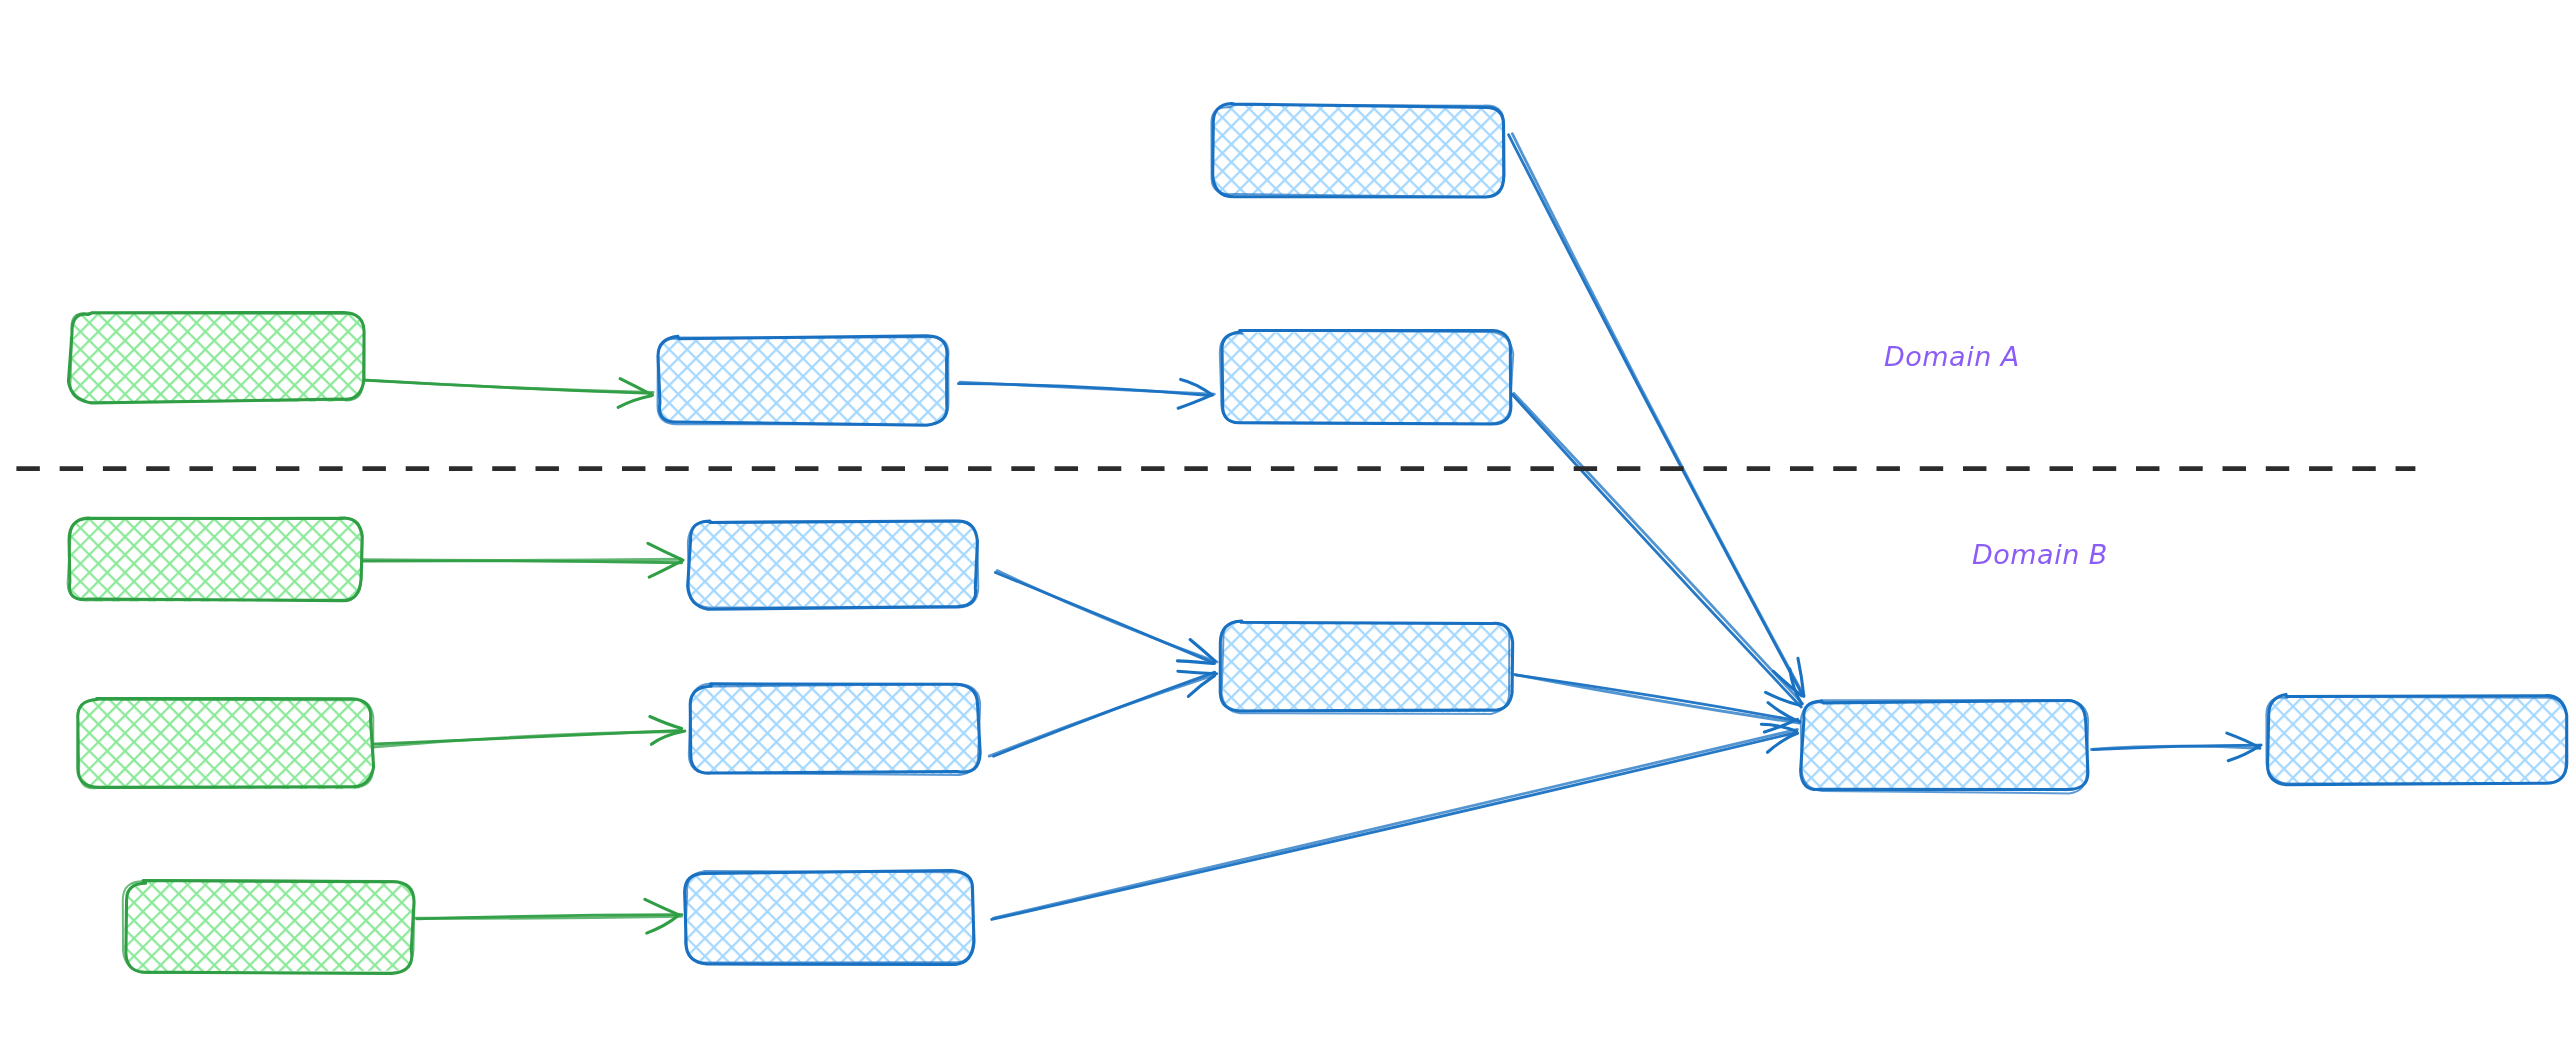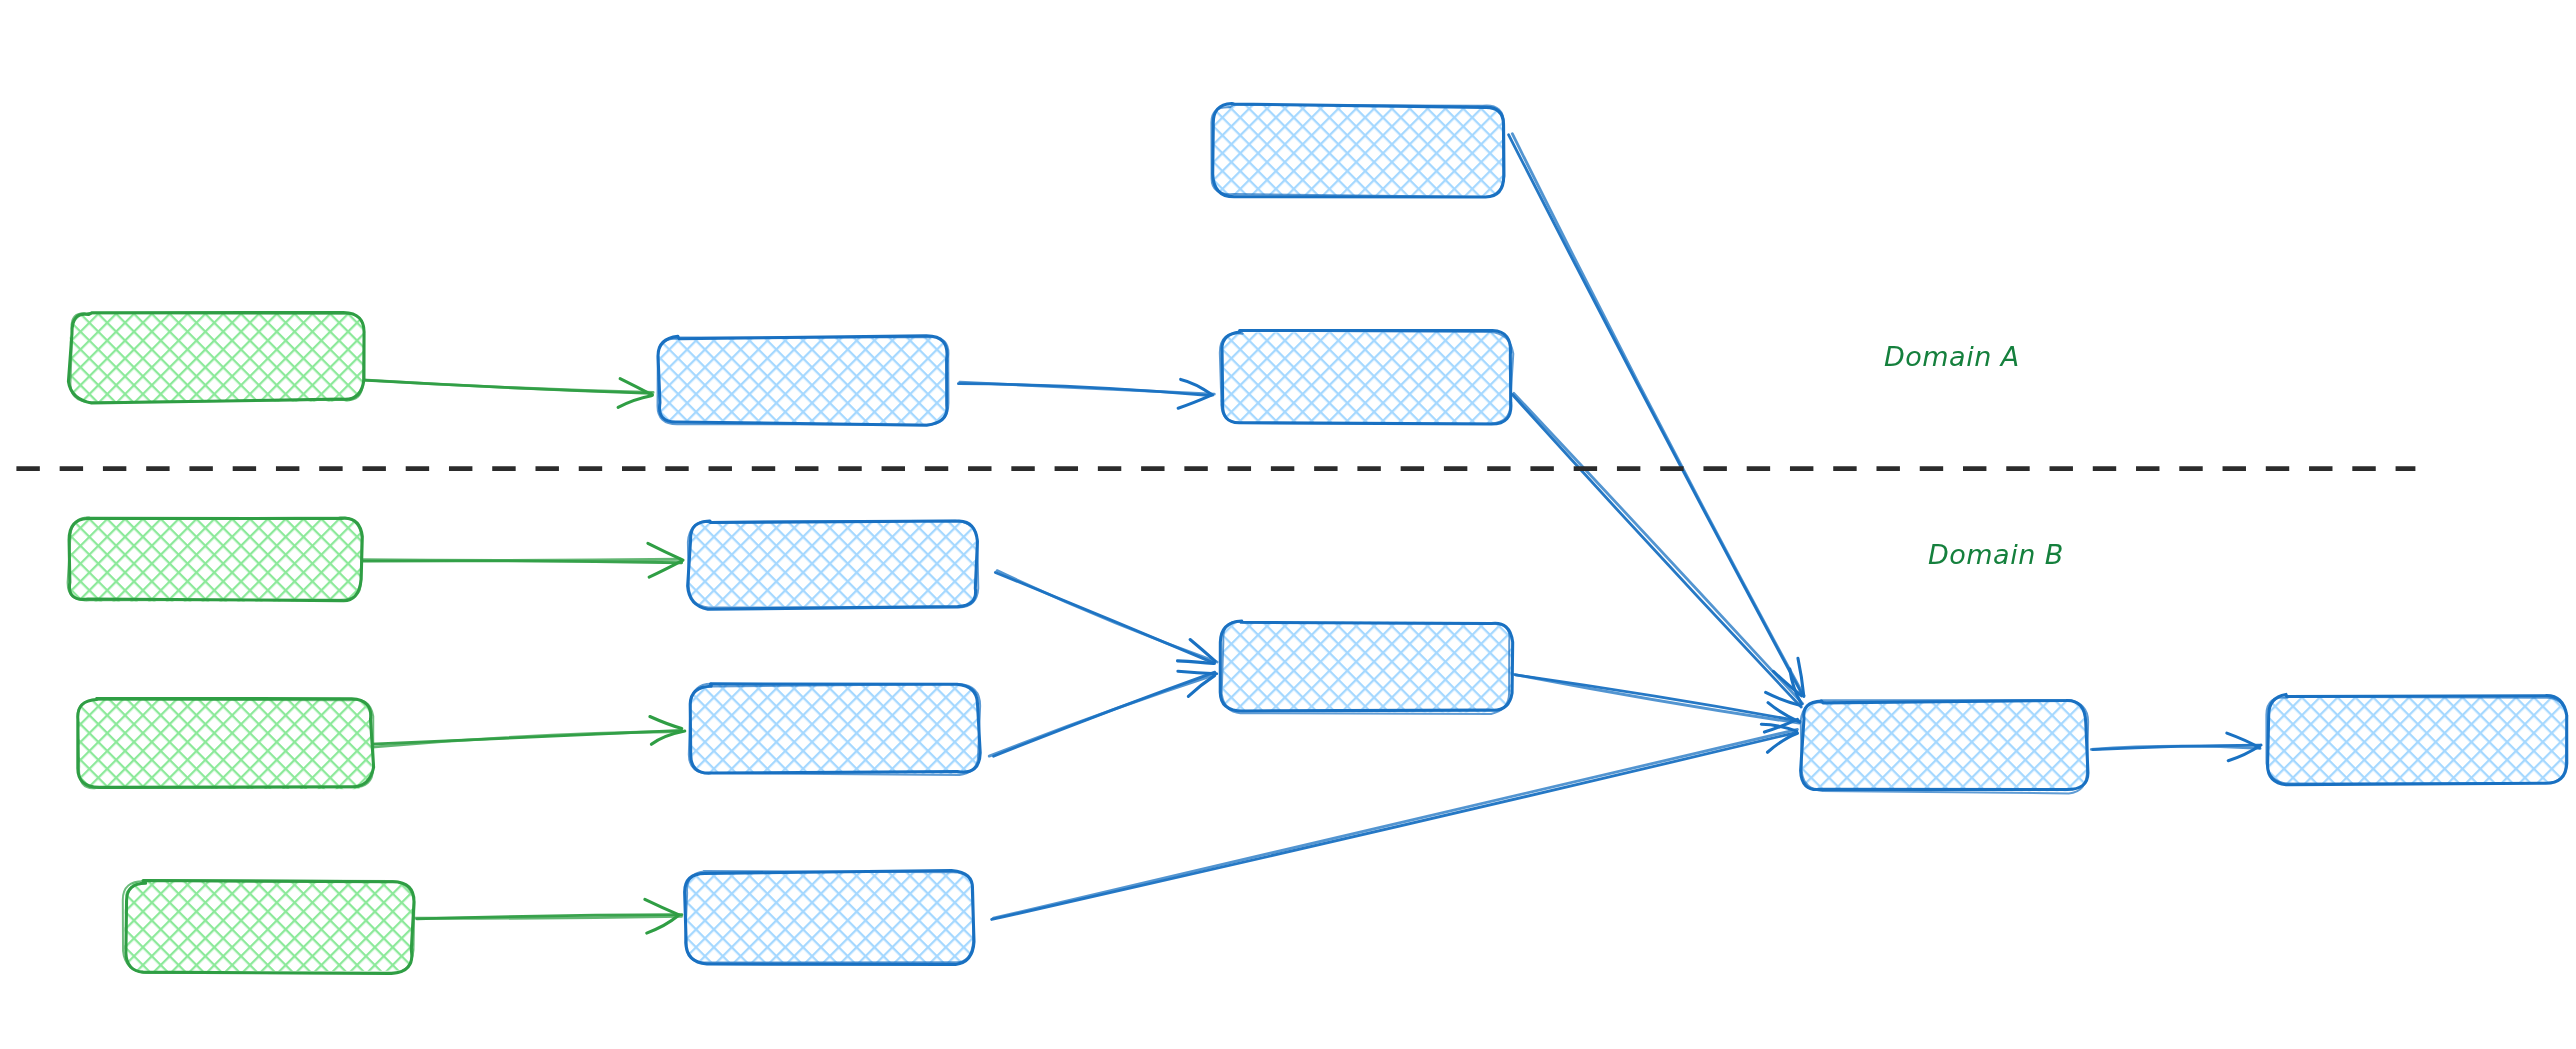--- a/index.html
+++ b/index.html
@@ -25,21 +25,21 @@
     width: 2576px;
     height: 1049px;
     display: block;
   }
   .lane-label {
     position: absolute;
     font-family: "DejaVu Sans", sans-serif;
     font-size: 27px;
     font-style: italic;
     letter-spacing: 0.5px;
-    color: #15803d;
+    color: #8b5cf6;
     white-space: nowrap;
     user-select: none;
   }
 </style>
 </head>
 <body>
 
 <div id="canvas-wrap">
 
   <svg id="diagram-svg" viewBox="0 0 2858 1164" xmlns="http://www.w3.org/2000/svg">
@@ -197,16 +197,16 @@
           <path d="M 2537.566948248446 773.2663708273321 L 2825.434491298348 774.161508494243 Q 2844.0595061421395 774.194370912388 2848.3760688506068 793.9366823535413 L 2846.9276545271277 846.0848935756833 Q 2847.01219040826 868.1724346306175 2825.6866548627613 868.7185643512755 L 2538.2599332265554 869.2870587062091 Q 2517.3260789111255 868.2326677087694 2514.751065722853 846.8054580684751 L 2514.6245548307897 793.0628462720663 Q 2514.9241373203695 771.2063142817467 2538.2129507705567 774.2144875381142 Z" fill="none" stroke="#1971c2" stroke-width="2.2" stroke-linecap="round" stroke-linejoin="round" opacity="0.7"></path>
         </g>
       </g>
     <g id="divider-layer">
         <line x1="18" y1="520" x2="2680" y2="520" stroke="#2b2b2b" stroke-width="5" stroke-dasharray="26 22" stroke-linecap="butt"></line>
       </g>
   </svg>
 
   <div id="lane-label-layer">
       <div class="lane-label" style="left: 1884px; top: 341px;">Domain A</div>
-      <div class="lane-label" style="left: 1928px; top: 539px;">Domain B</div>
+      <div class="lane-label" style="left: 1972px; top: 539px;">Domain B</div>
     </div>
 </div>
 
 
 </body></html>

